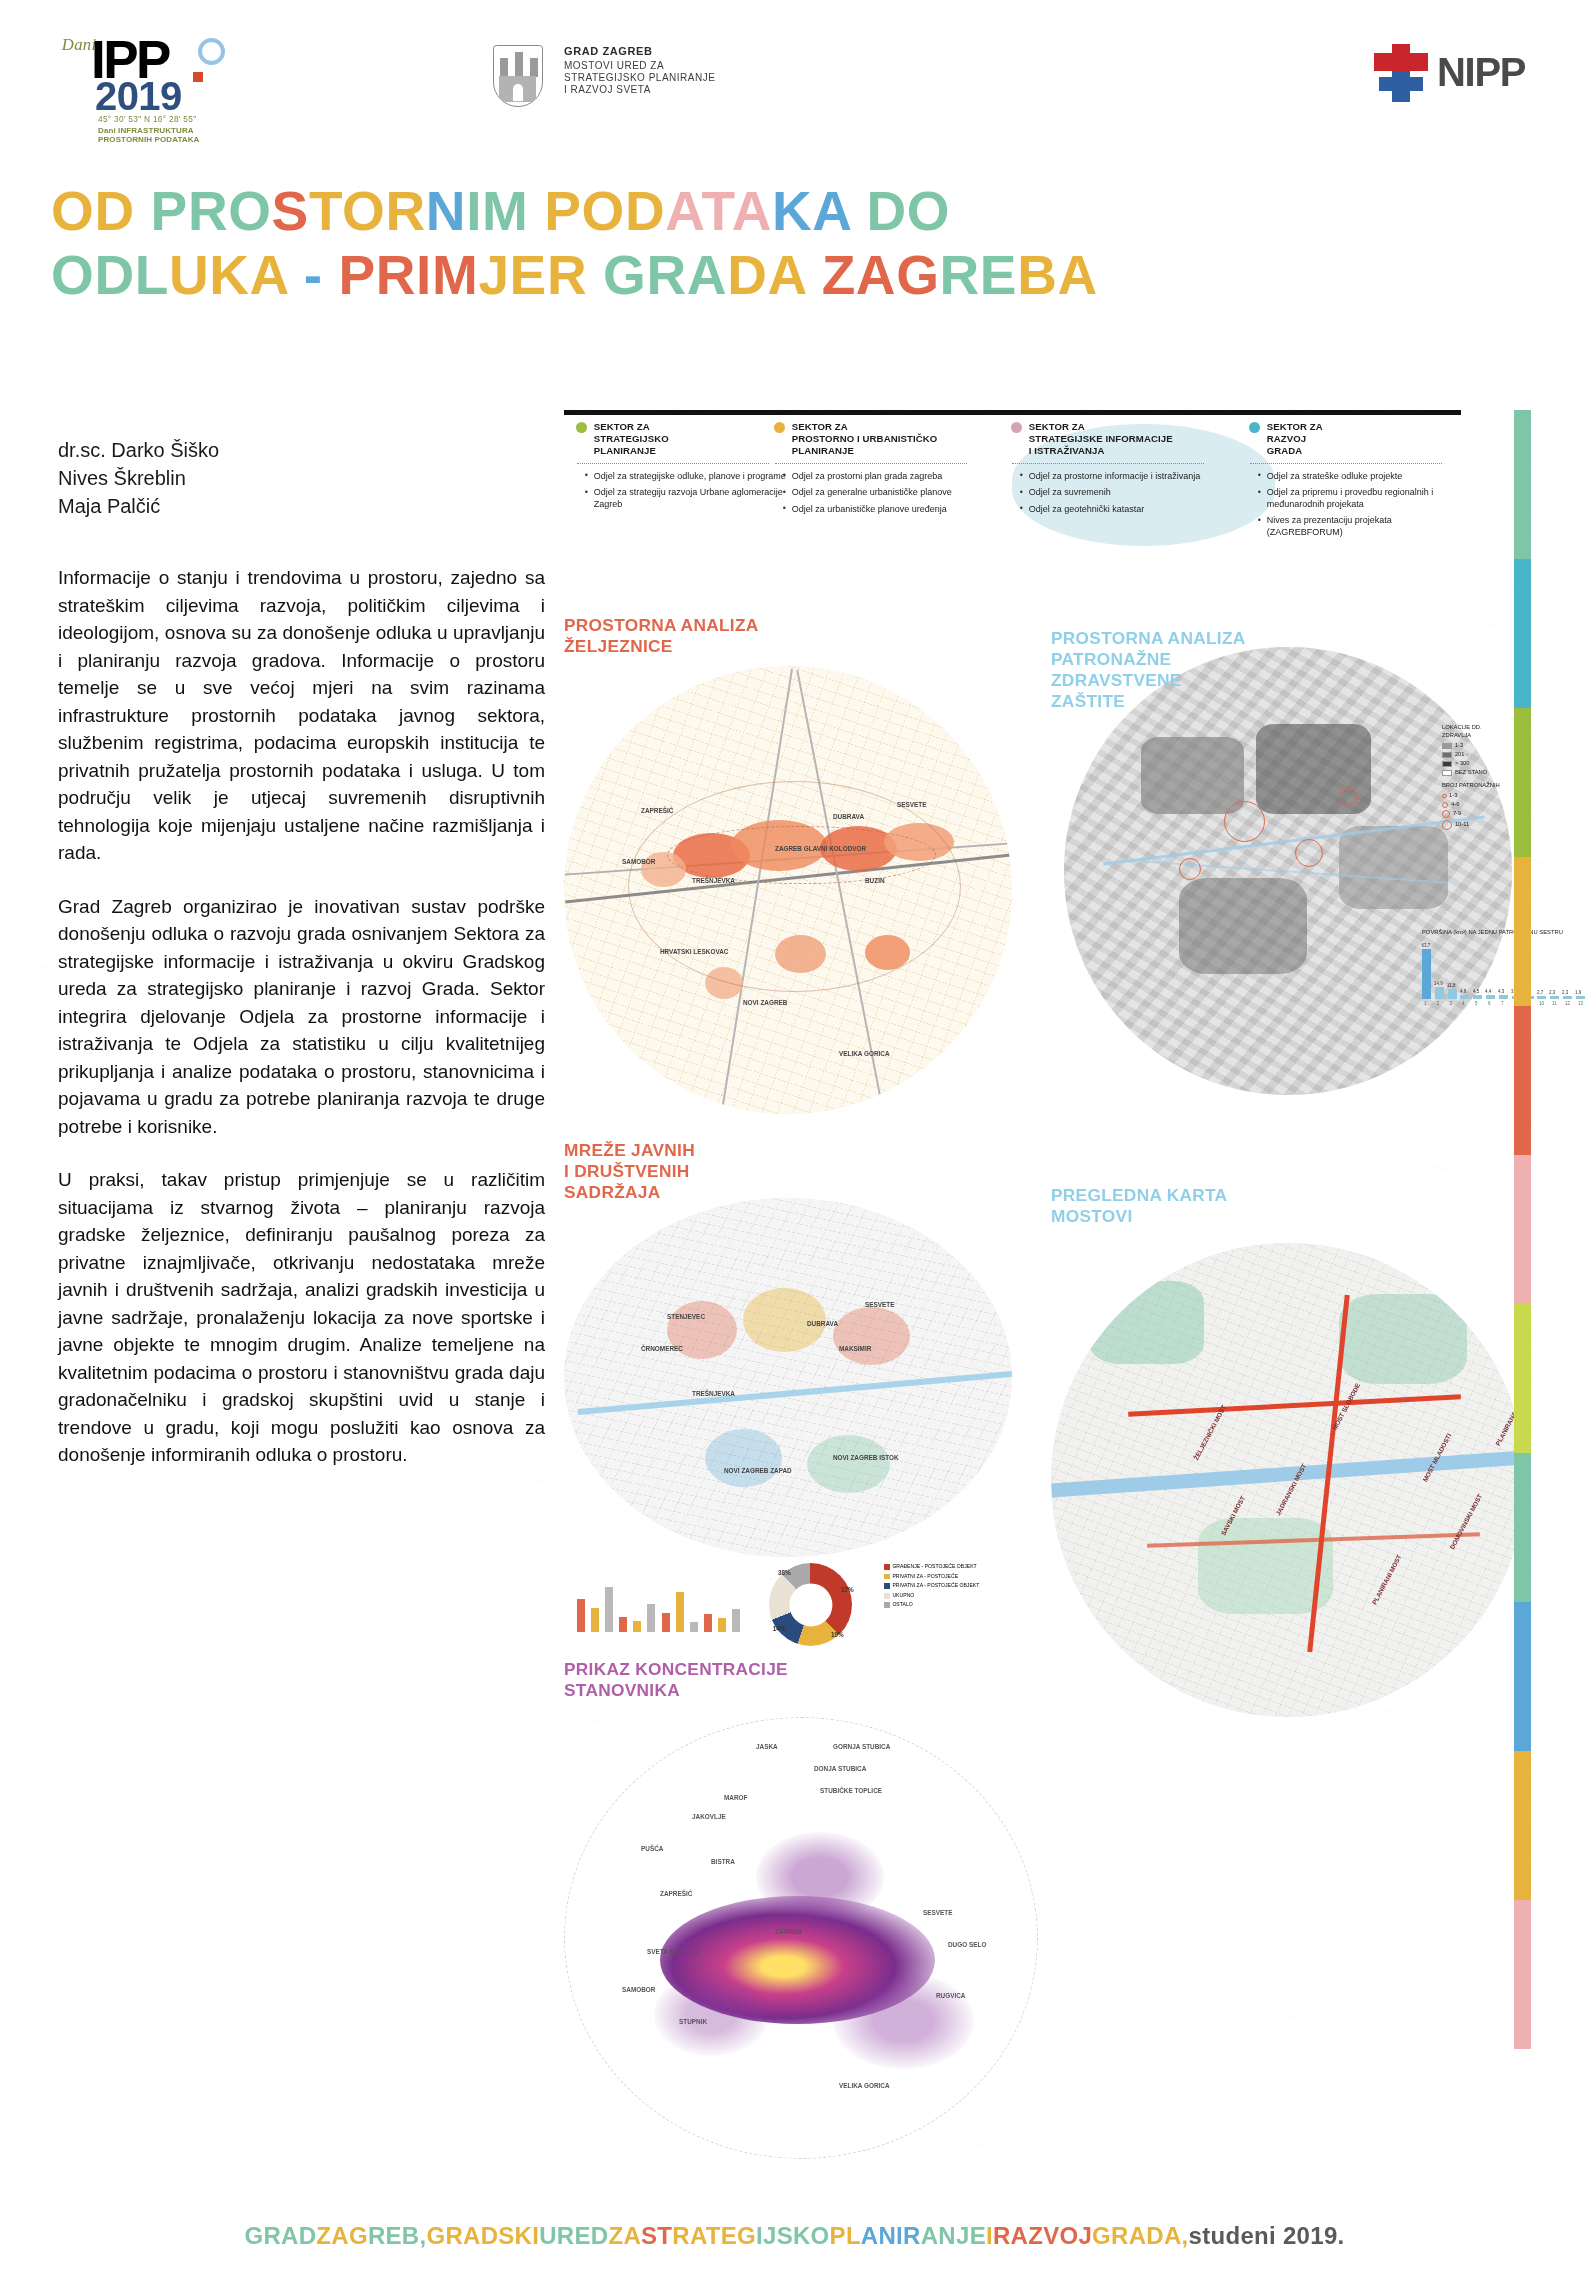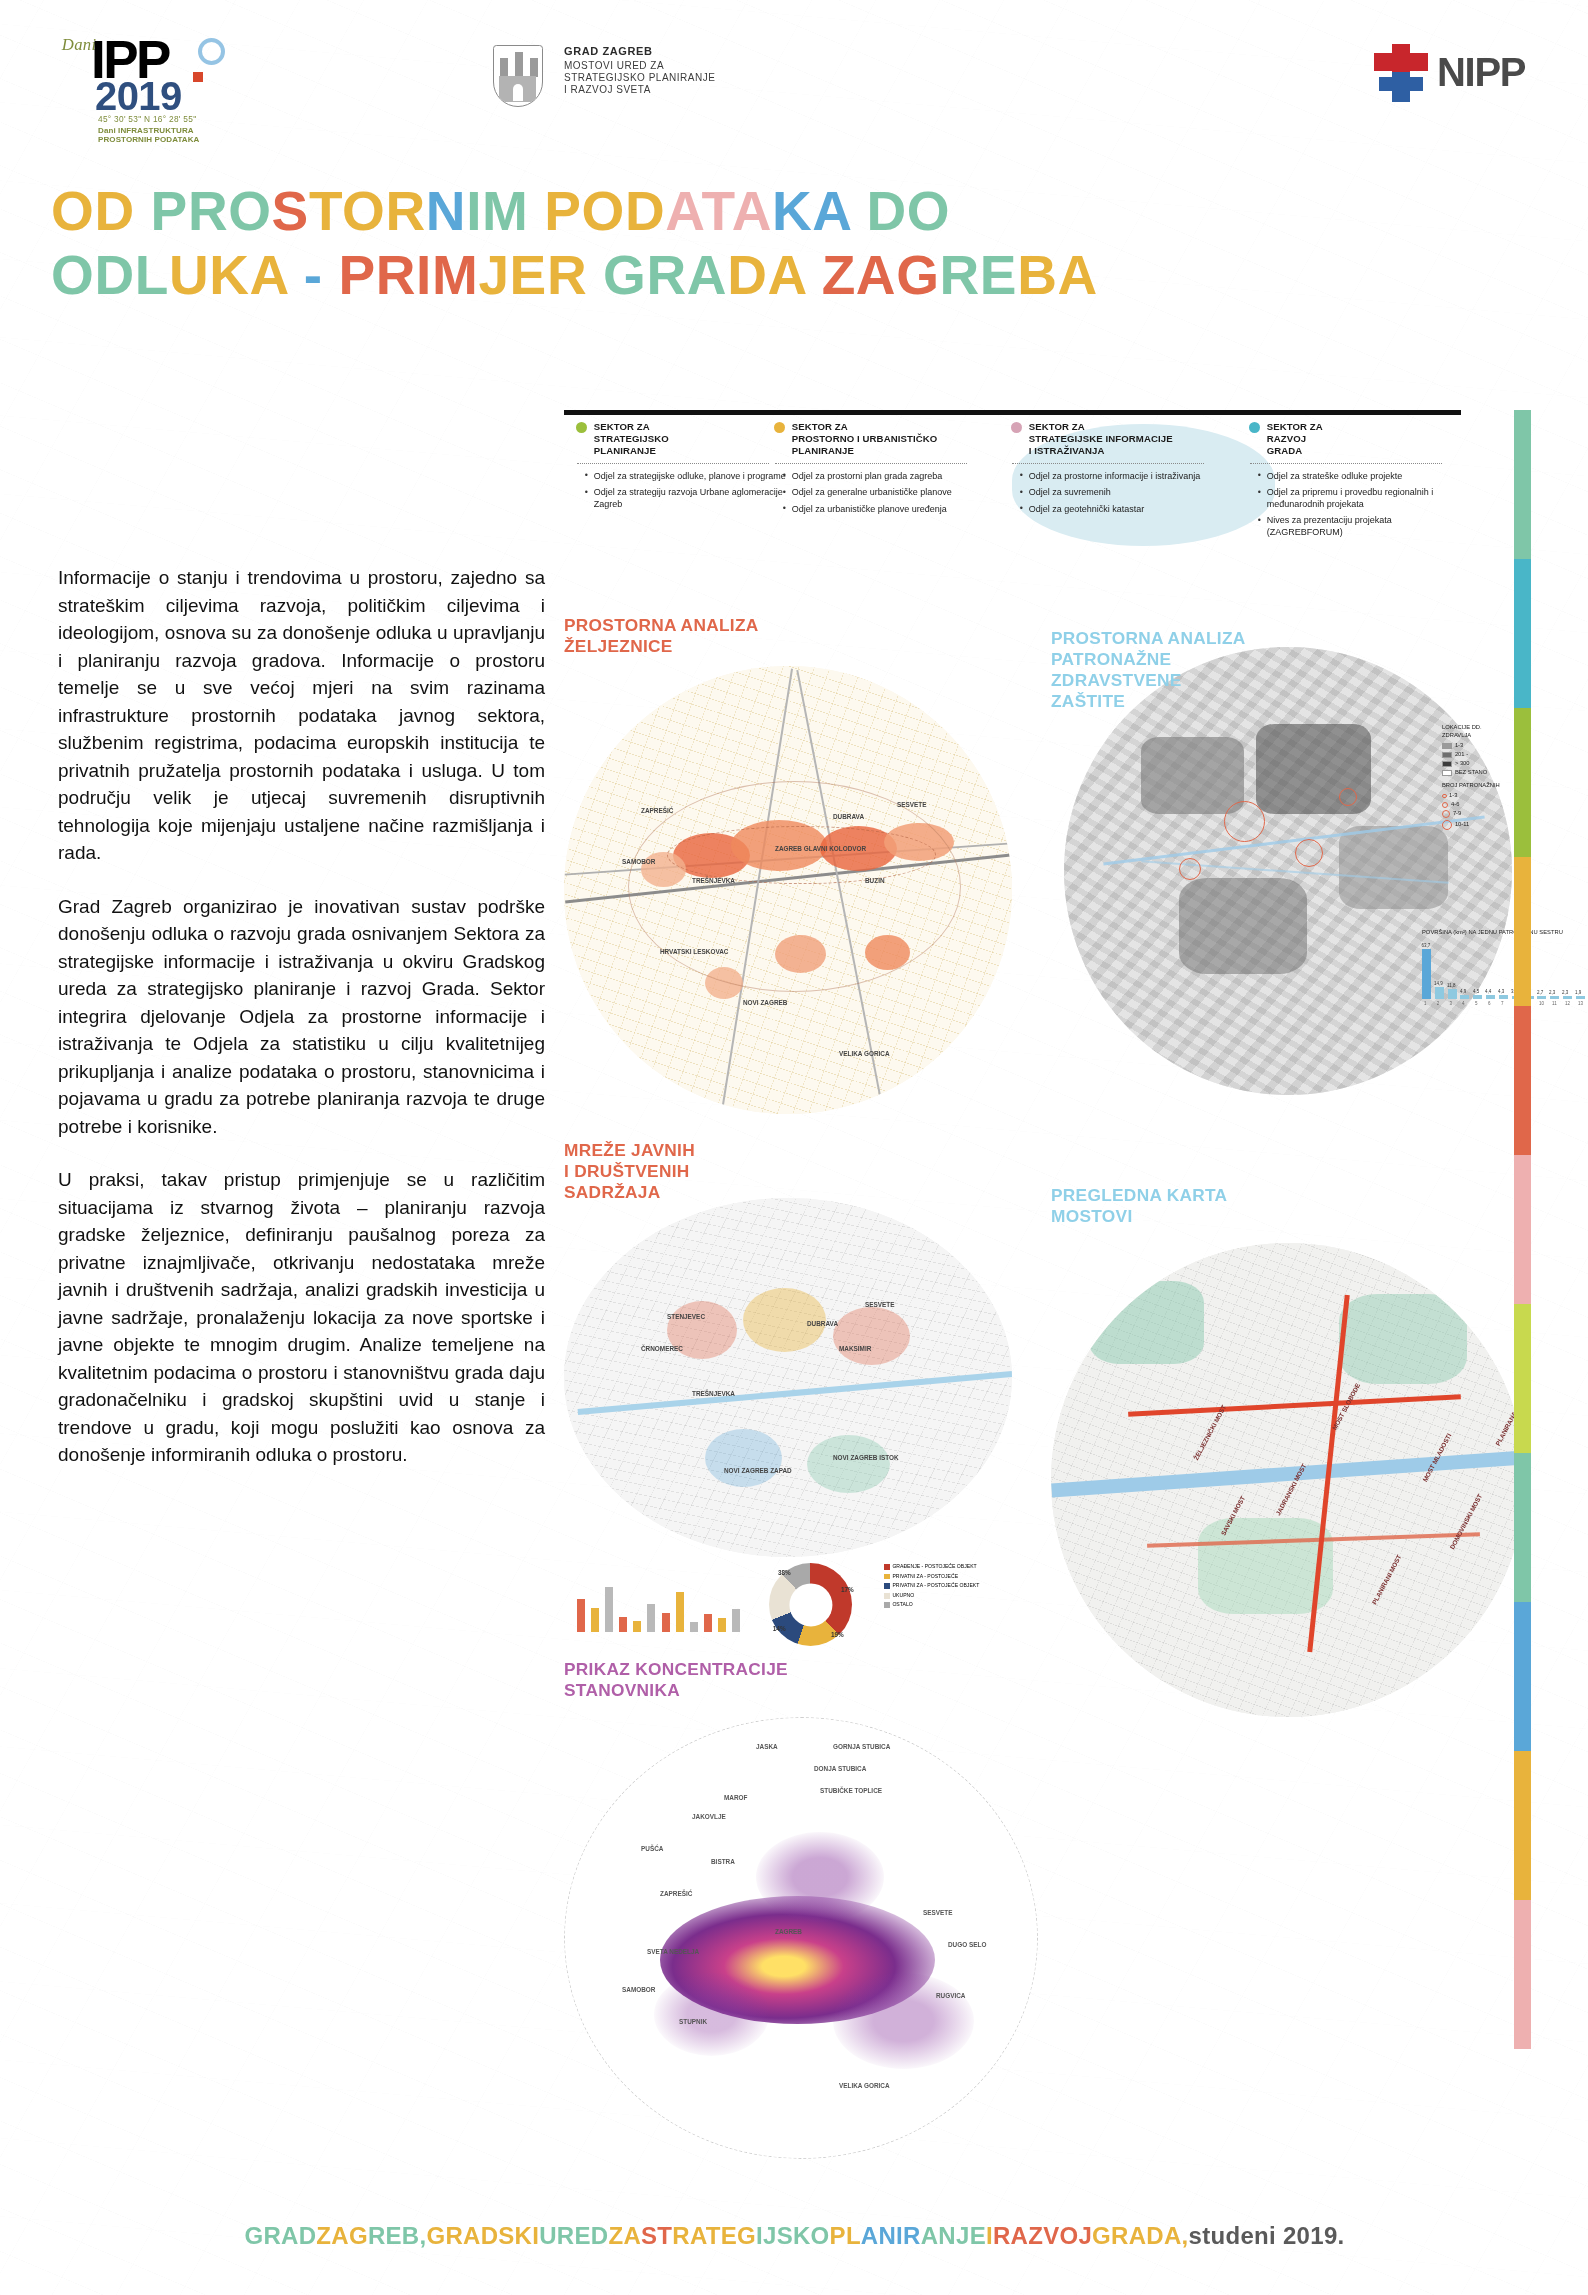--- a/index.html
+++ b/index.html
@@ -235,20 +235,25 @@
       </div>
       <div class="word">NIPP</div>
     </div>
   </div>
 
   <div class="title-block">
     <div class="title-line" id="title-line-1"><span style="color: rgb(232, 179, 60);">OD </span><span style="color: rgb(127, 198, 168);">PRO</span><span style="color: rgb(224, 103, 74);">S</span><span style="color: rgb(232, 179, 60);">TOR</span><span style="color: rgb(90, 167, 216);">N</span><span style="color: rgb(127, 198, 168);">IM </span><span style="color: rgb(232, 179, 60);">POD</span><span style="color: rgb(238, 176, 176);">ATA</span><span style="color: rgb(90, 167, 216);">KA </span><span style="color: rgb(127, 198, 168);">DO</span></div>
     <div class="title-line" id="title-line-2"><span style="color: rgb(127, 198, 168);">ODL</span><span style="color: rgb(232, 179, 60);">UKA </span><span style="color: rgb(90, 167, 216);">- </span><span style="color: rgb(224, 103, 74);">PRIM</span><span style="color: rgb(232, 179, 60);">JER </span><span style="color: rgb(127, 198, 168);">GRA</span><span style="color: rgb(232, 179, 60);">DA </span><span style="color: rgb(224, 103, 74);">ZAG</span><span style="color: rgb(127, 198, 168);">RE</span><span style="color: rgb(232, 179, 60);">BA</span></div>
   </div>
 
+  <div class="authors" id="authors">
+      <div>dr.sc. Darko Šiško</div>
+      <div>Nives Škreblin</div>
+      <div>Maja Palčić</div>
+    </div>
 
   <div class="body-text" id="body-text">
       <p>Informacije o stanju i trendovima u prostoru, zajedno sa strateškim ciljevima razvoja, političkim ciljevima i ideologijom, osnova su za donošenje odluka u upravljanju i planiranju razvoja gradova. Informacije o prostoru temelje se u sve većoj mjeri na svim razinama infrastrukture prostornih podataka javnog sektora, službenim registrima, podacima europskih institucija te privatnih pružatelja prostornih podataka i usluga. U tom području velik je utjecaj suvremenih disruptivnih tehnologija koje mijenjaju ustaljene načine razmišljanja i rada.</p>
       <p>Grad Zagreb organizirao je inovativan sustav podrške donošenju odluka o razvoju grada osnivanjem Sektora za strategijske informacije i istraživanja u okviru Gradskog ureda za strategijsko planiranje i razvoj Grada. Sektor integrira djelovanje Odjela za prostorne informacije i istraživanja te Odjela za statistiku u cilju kvalitetnijeg prikupljanja i analize podataka o prostoru, stanovnicima i pojavama u gradu za potrebe planiranja razvoja te druge potrebe i korisnike.</p>
       <p>U praksi, takav pristup primjenjuje se u različitim situacijama iz stvarnog života – planiranju razvoja gradske željeznice, definiranju paušalnog poreza za privatne iznajmljivače, otkrivanju nedostataka mreže javnih i društvenih sadržaja, analizi gradskih investicija u javne sadržaje, pronalaženju lokacija za nove sportske i javne objekte te mnogim drugim. Analize temeljene na kvalitetnim podacima o prostoru i stanovništvu grada daju gradonačelniku i gradskoj skupštini uvid u stanje i trendove u gradu, koji mogu poslužiti kao osnova za donošenje informiranih odluka o prostoru.</p>
     </div>
 
   <div class="orgchart">
     <div class="topbar"></div>
     <div class="blob"></div>

